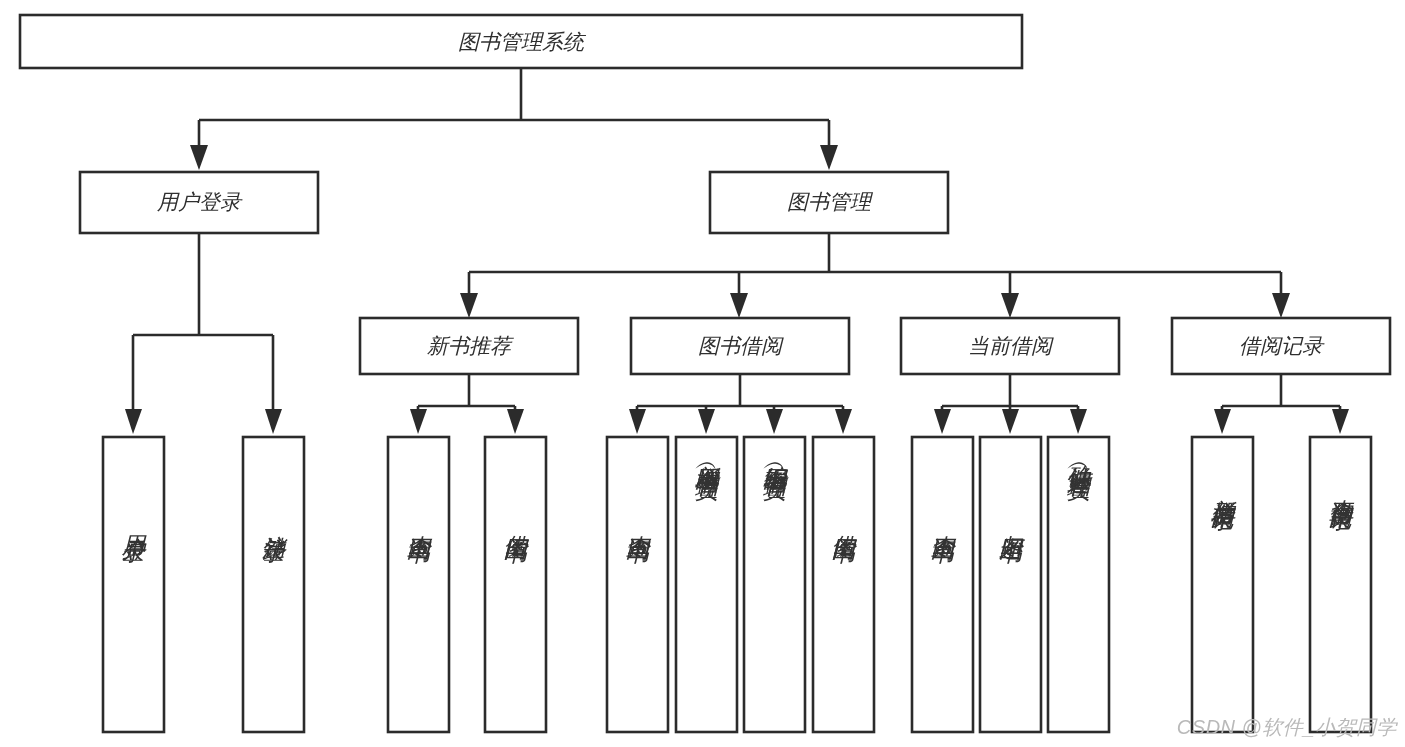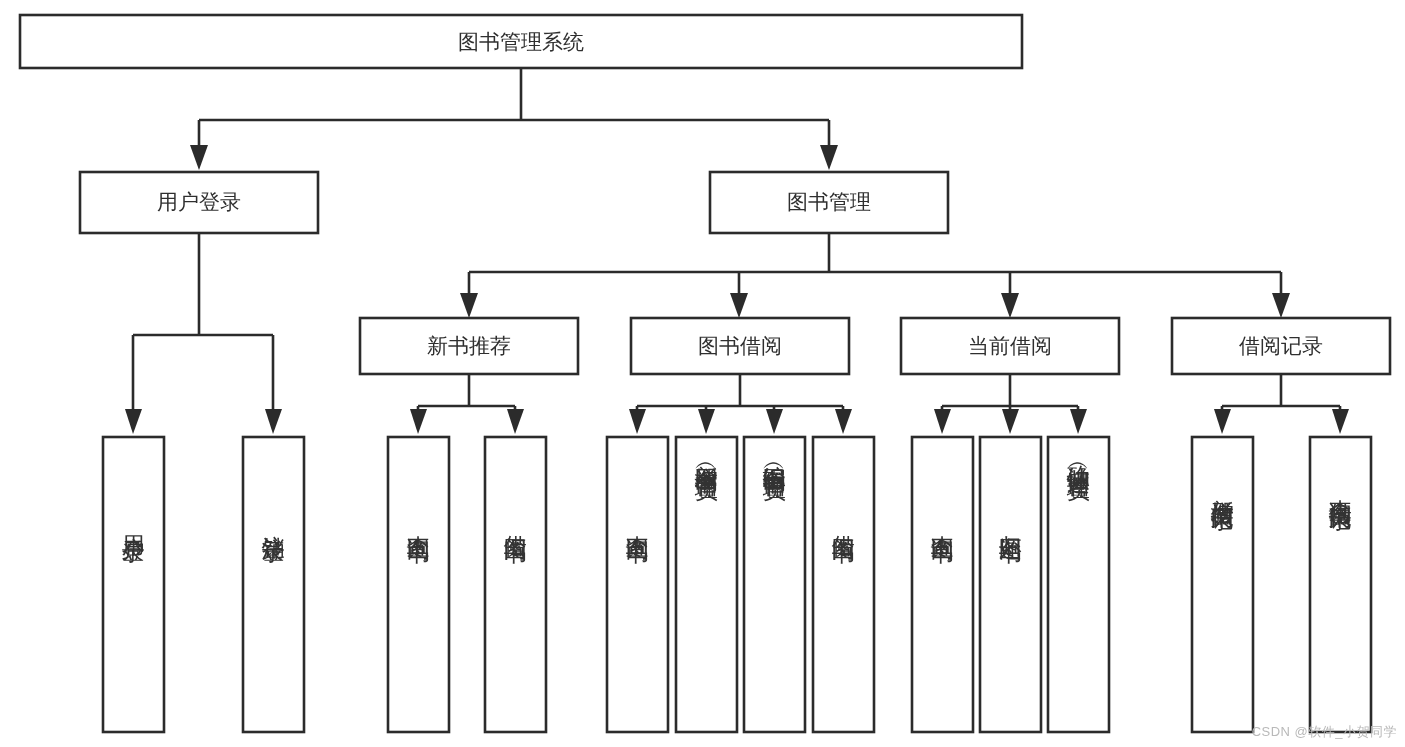--- a/index.html
+++ b/index.html
@@ -13,20 +13,21 @@
     font-family: "Liberation Sans", "DejaVu Sans", sans-serif;
     position: relative;
     overflow: hidden;
   }
   #diagram-root {
     position: absolute;
     left: 0;
     top: 0;
     width: 1405px;
     height: 747px;
+    font-style: italic;
   }
   svg.diagram {
     display: block;
     width: 1405px;
     height: 747px;
   }
   .node-box {
     fill: #ffffff;
     stroke: #2b2b2b;
     stroke-width: 2.6;
@@ -68,21 +69,21 @@
     line-height: 1.06;
     letter-spacing: 2px;
     color: #333333;
     white-space: nowrap;
   }
   .watermark {
     position: absolute;
     right: 8px;
     bottom: 6px;
     font-family: "Liberation Sans", "DejaVu Sans", sans-serif;
-    font-size: 13px;
+    font-size: 20px;
     color: #b9b9b9;
     letter-spacing: 0.5px;
     user-select: none;
   }
 </style>
 </head>
 <body>
 
 <div id="diagram-root">
 

